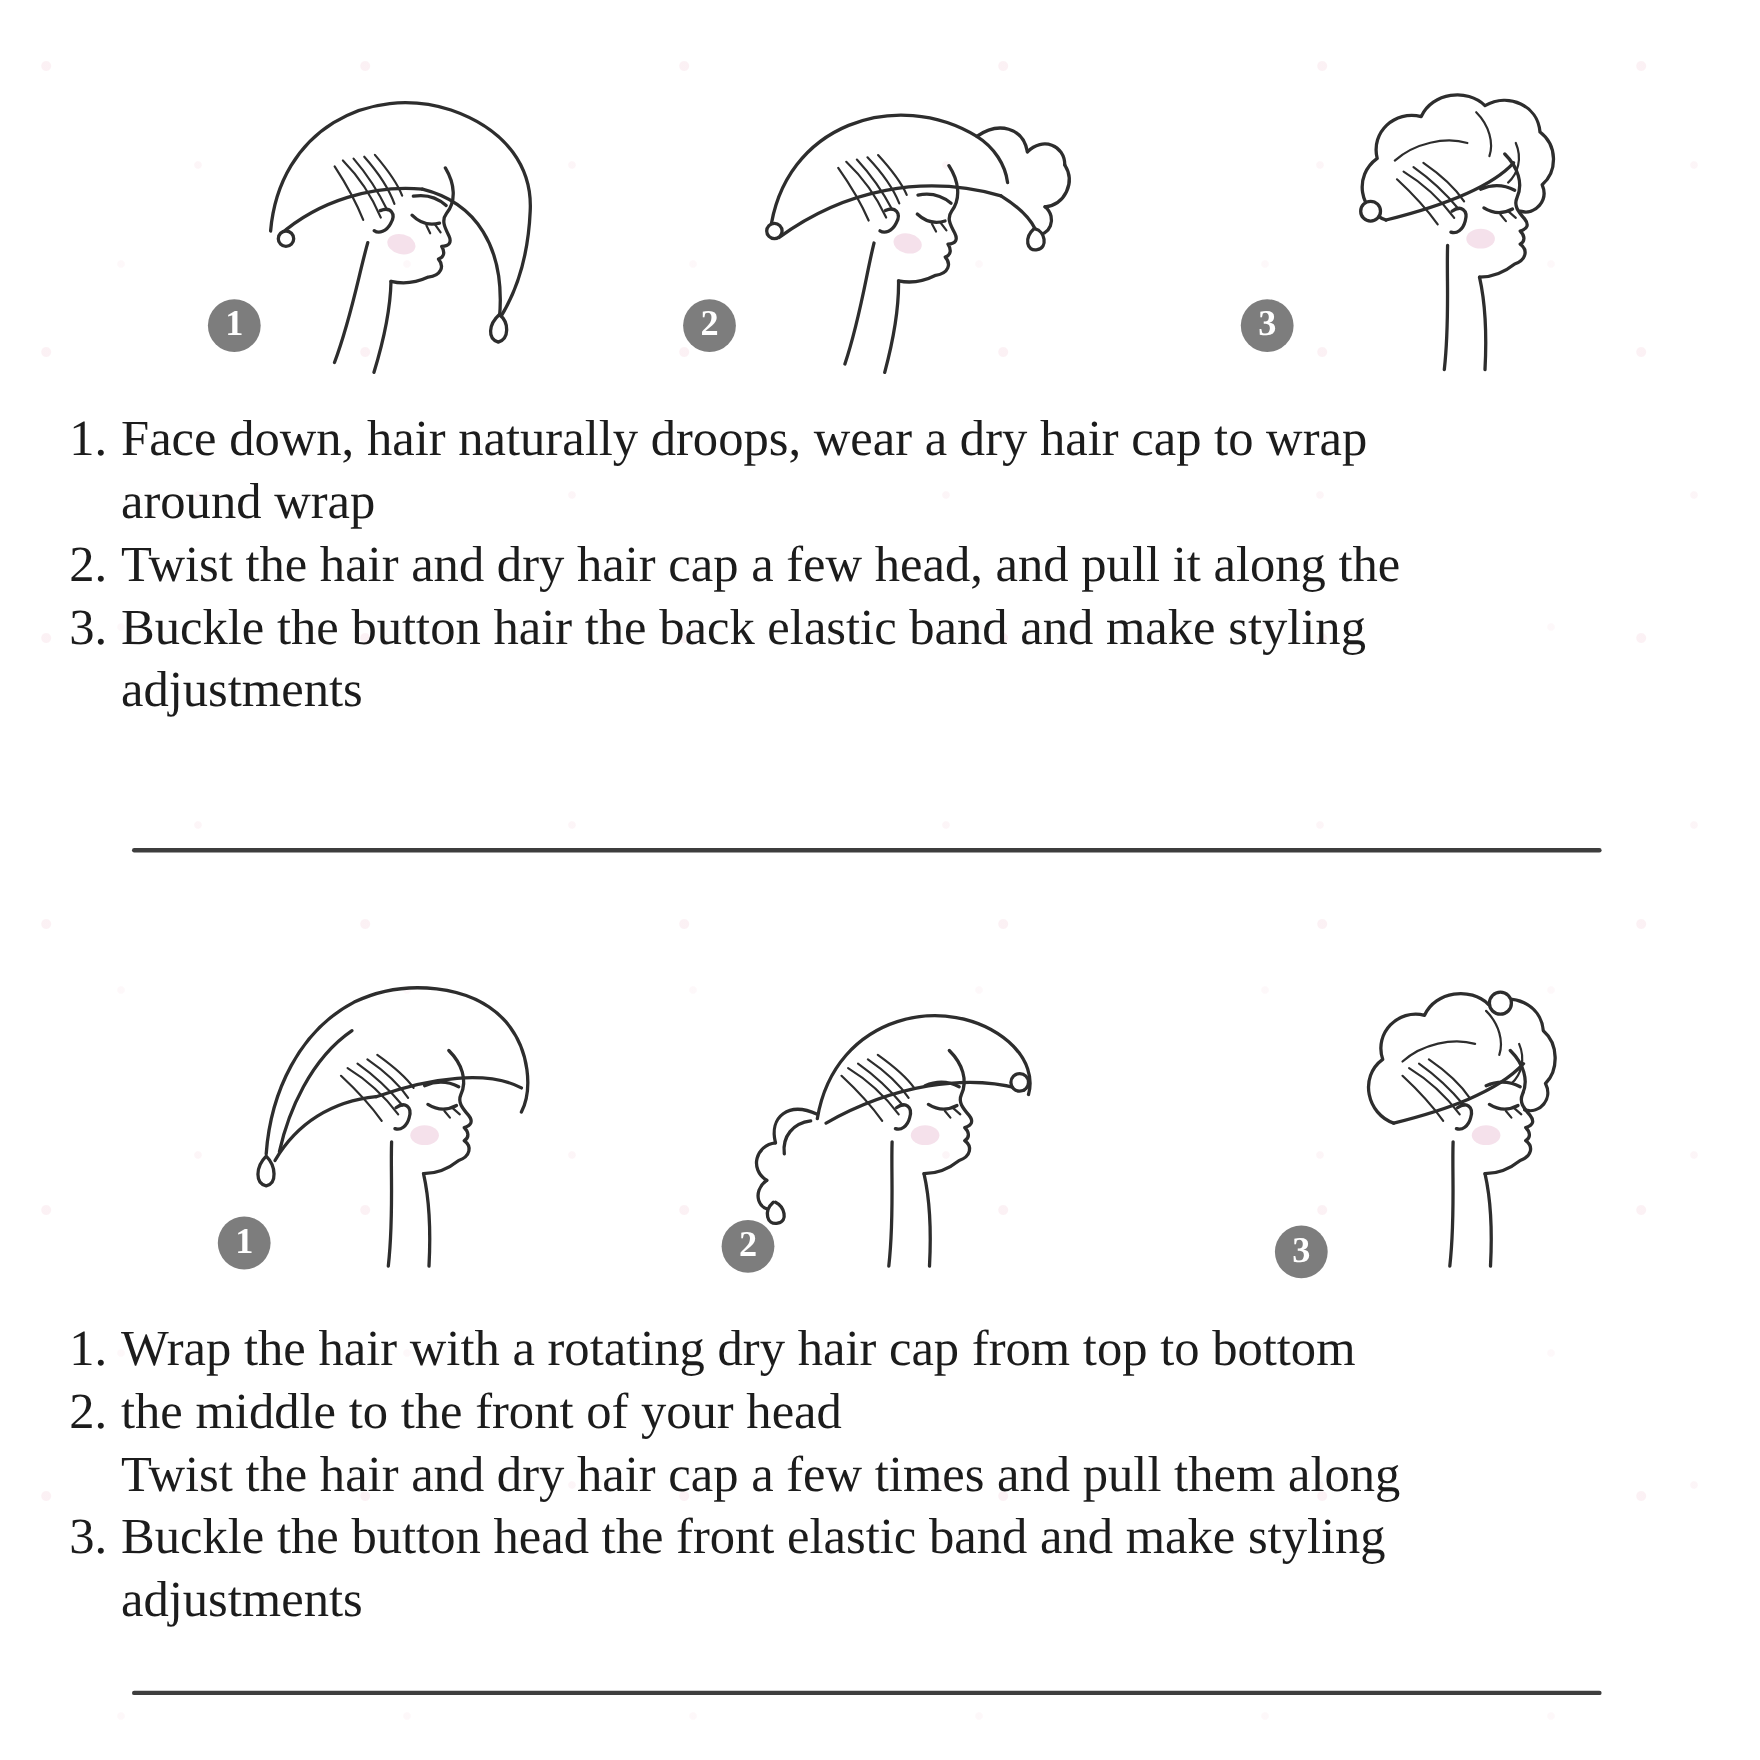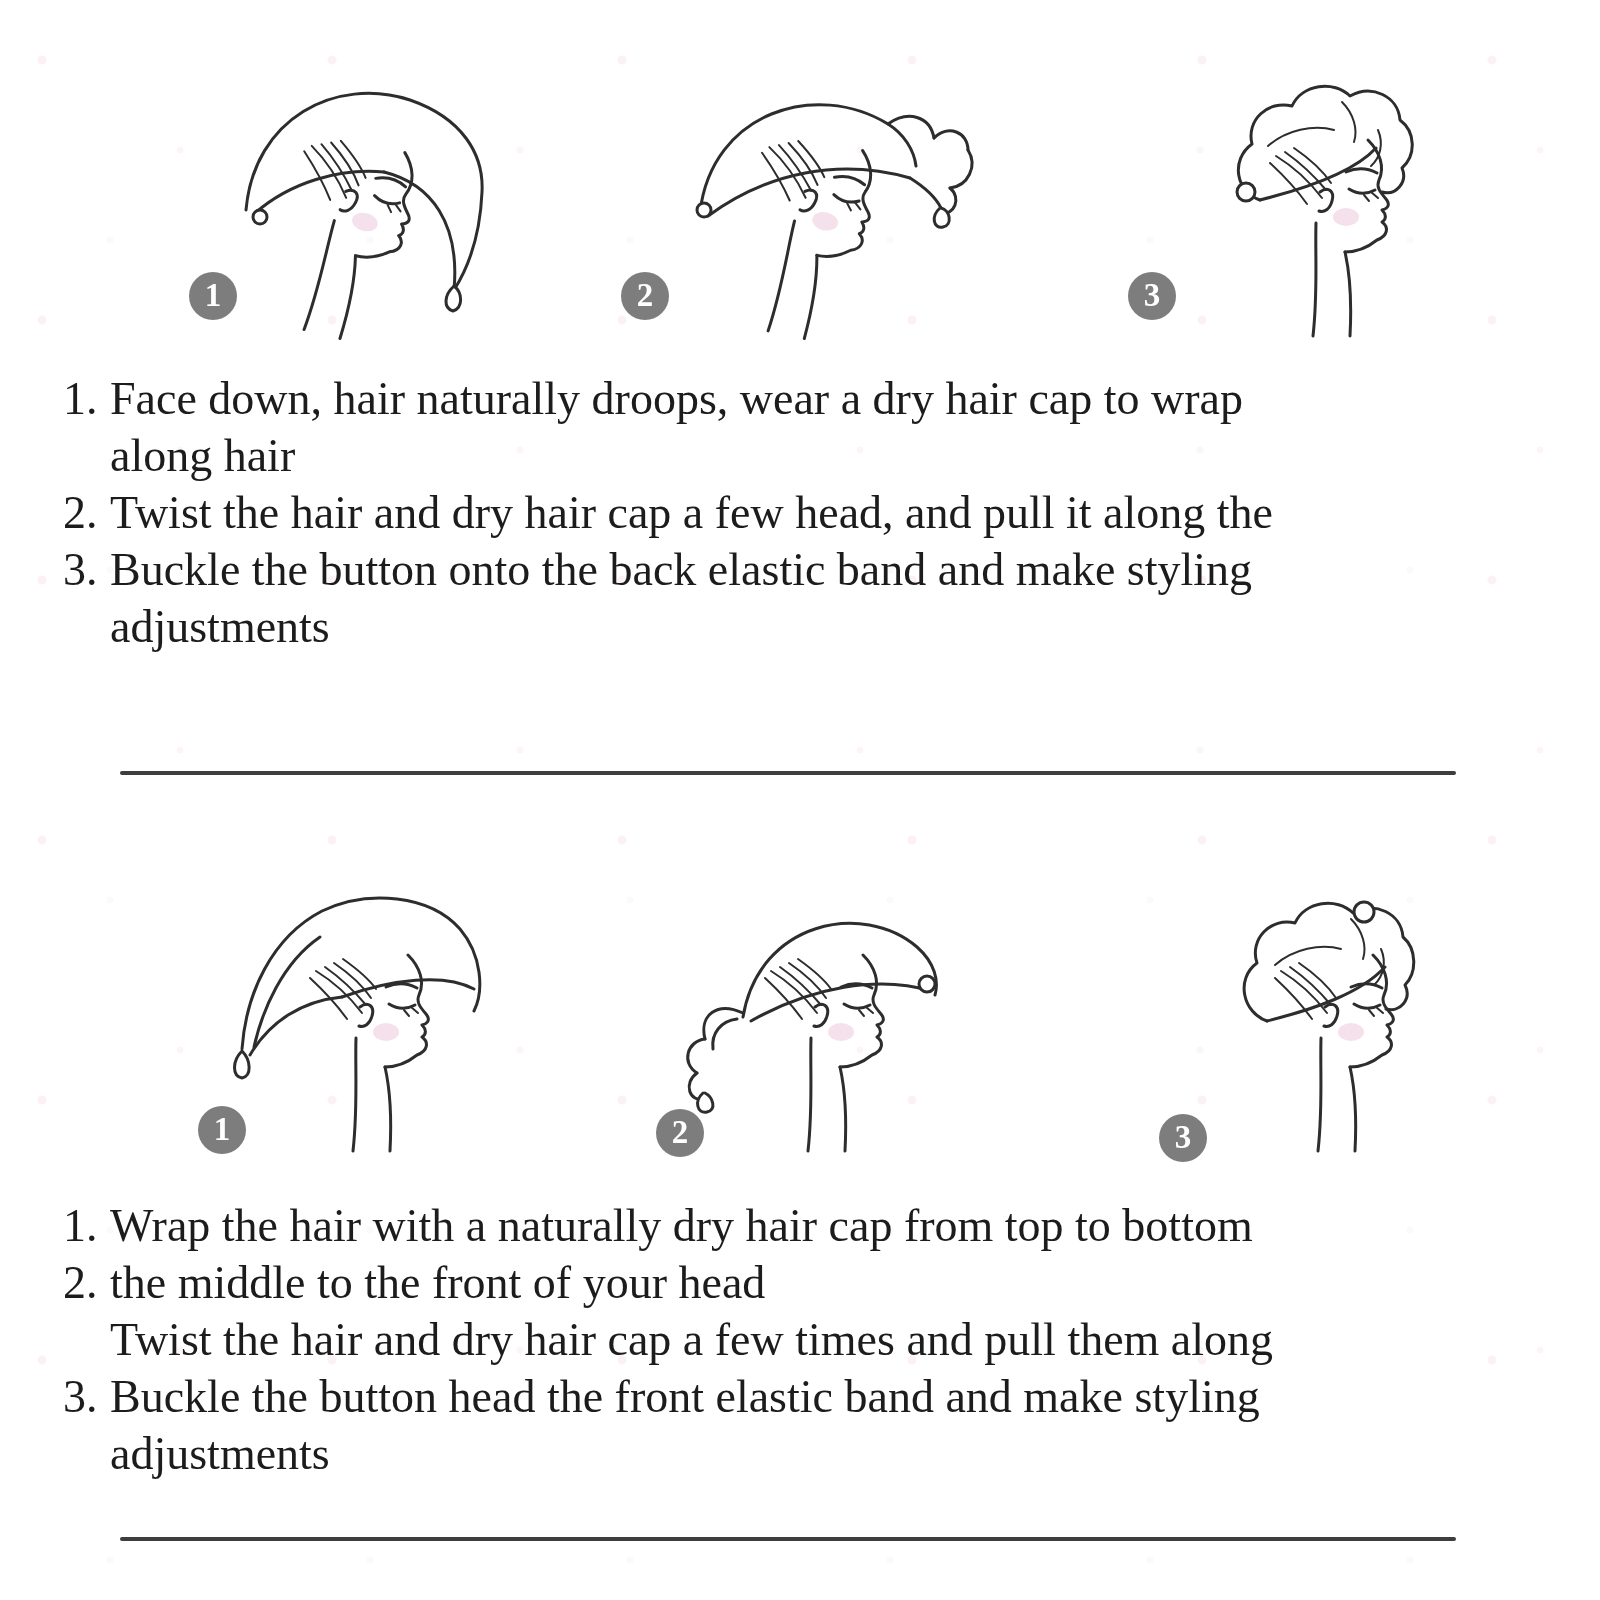--- a/index.html
+++ b/index.html
@@ -150,33 +150,33 @@
     <div class="badge" style="left:48px;top:232px;">
         <span>3</span>
       </div>
   </div>
 
   <div class="steps" style="top:370px;">
     <div class="step">
       <span class="num">1.</span>
       <div class="lines">
         <div>Face down, hair naturally droops, wear a dry hair cap to wrap</div>
-        <div>along hair</div>
+        <div>around wrap</div>
       </div>
     </div>
     <div class="step">
       <span class="num">2.</span>
       <div class="lines">
         <div>Twist the hair and dry hair cap a few head, and pull it along the</div>
       </div>
     </div>
     <div class="step">
       <span class="num">3.</span>
       <div class="lines">
-        <div>Buckle the button onto the back elastic band and make styling</div>
+        <div>Buckle the button hair the back elastic band and make styling</div>
         <div>adjustments</div>
       </div>
     </div>
   </div>
 
   <div class="divider" style="top:771px;"></div>
 
   <div class="figure" style="left:130px;top:855px;">
     <svg width="400" height="300" viewBox="0 0 400 300">
       <g class="sketch" transform="translate(20,0)">
@@ -272,21 +272,21 @@
     </svg>
     <div class="badge" style="left:79px;top:259px;">
         <span>3</span>
       </div>
   </div>
 
   <div class="steps" style="top:1197px;">
     <div class="step">
       <span class="num">1.</span>
       <div class="lines">
-        <div>Wrap the hair with a naturally dry hair cap from top to bottom</div>
+        <div>Wrap the hair with a rotating dry hair cap from top to bottom</div>
       </div>
     </div>
     <div class="step">
       <span class="num">2.</span>
       <div class="lines">
         <div>the middle to the front of your head</div>
         <div>Twist the hair and dry hair cap a few times and pull them along</div>
       </div>
     </div>
     <div class="step">

